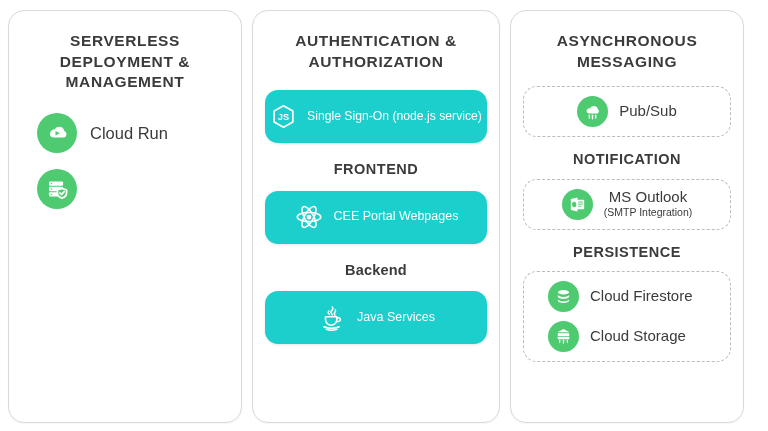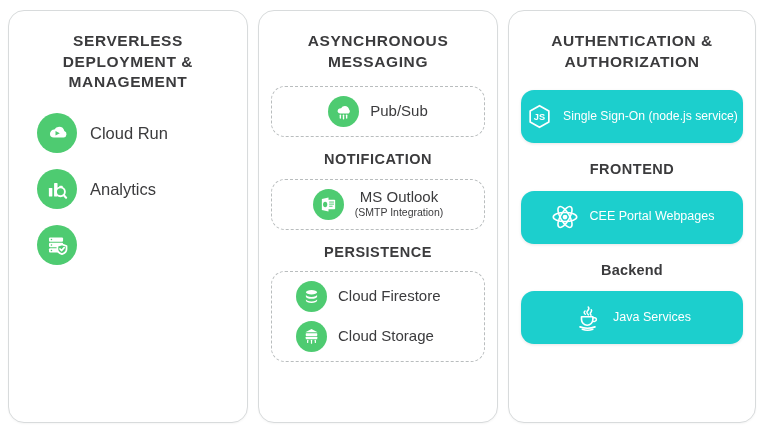--- a/index.html
+++ b/index.html
@@ -9,21 +9,21 @@
     background: #ffffff;
     font-family: "Liberation Sans", sans-serif;
     overflow: hidden;
   }
   .board {
     position: relative;
     width: 768px; height: 431px;
     background: #ffffff;
     display: flex;
     align-items: stretch;
-    padding: 10px 12px 8px 8px;
+    padding: 10px 24px 8px 8px;
     gap: 10px;
   }
   .card {
     position: relative;
     flex: 1 1 0;
     background: #ffffff;
     border: 1px solid #d8dbdc;
     border-radius: 16px;
     box-shadow: 0 1px 2px rgba(0,0,0,0.04);
     padding: 14px 12px 10px 12px;
@@ -160,132 +160,38 @@
       <div class="svc-row">
         <span class="circle">
           <svg width="26" height="26" viewBox="0 0 24 24" aria-hidden="true">
             <path fill="#ffffff" d="M18.8 10.1a5 5 0 0 0-4.8-3.9 5 5 0 0 0-4.4 2.6 4 4 0 0 0-4.1 3.9A3.5 3.5 0 0 0 9 16.2h9.2a3.2 3.2 0 0 0 .6-6.1z"></path>
             <path fill="#4ecb71" d="M10.6 10.2l4 2-4 2z"></path>
           </svg>
         </span>
         <span class="svc-label">Cloud Run</span>
       </div>
 
-      <div class="svc-row">
-        <span class="circle">
-          <svg width="26" height="26" viewBox="0 0 24 24" aria-hidden="true">
-            <rect x="4.5" y="11" width="3.2" height="8" rx="0.6" fill="#ffffff"></rect>
-            <rect x="9.3" y="6.5" width="3.2" height="12.5" rx="0.6" fill="#ffffff"></rect>
-            <rect x="14.1" y="9" width="3.2" height="5.2" rx="0.6" fill="#ffffff"></rect>
-            <circle cx="15.2" cy="14.6" r="4.1" fill="#4ecb71" stroke="#ffffff" stroke-width="1.7"></circle>
-            <line x1="18.1" y1="17.6" x2="20.4" y2="20" stroke="#ffffff" stroke-width="2" stroke-linecap="round"></line>
-          </svg>
-        </span>
-        <span class="svc-label">Analytics</span>
-      </div>
 
 
       <div class="svc-row">
         <span class="circle">
           <svg width="26" height="26" viewBox="0 0 24 24" aria-hidden="true">
             <rect x="4.6" y="5" width="13" height="4" rx="1" fill="#ffffff"></rect>
             <rect x="4.6" y="10" width="13" height="4" rx="1" fill="#ffffff"></rect>
             <rect x="4.6" y="15" width="13" height="4" rx="1" fill="#ffffff"></rect>
             <circle cx="6.9" cy="7" r="0.7" fill="#4ecb71"></circle>
             <circle cx="6.9" cy="12" r="0.7" fill="#4ecb71"></circle>
             <circle cx="6.9" cy="17" r="0.7" fill="#4ecb71"></circle>
             <path d="M16.6 11.4l4.2 1.5v3.1c0 2.2-1.9 3.7-4.2 4.4-2.3-.7-4.2-2.2-4.2-4.4v-3.1z" fill="#4ecb71" stroke="#ffffff" stroke-width="1.6" stroke-linejoin="round"></path>
             <path d="M14.8 15.7l1.3 1.4 2.5-2.6" fill="none" stroke="#ffffff" stroke-width="1.6" stroke-linecap="round" stroke-linejoin="round"></path>
           </svg>
         </span>
       </div>
 
     </div>
-    <div class="grow"></div>
-  </section>
-
-  <section class="card">
-    <div class="card-title">ASYNCHRONOUS
-MESSAGING</div>
-
-    <div class="sp-14"></div>
-
-    <div class="dashed">
-      <div class="dashed-row center">
-        <span class="circle sm">
-          <svg width="21" height="21" viewBox="0 0 24 24" aria-hidden="true">
-            <path fill="#ffffff" d="M18.4 9.6a5 5 0 0 0-4.8-3.9 5 5 0 0 0-4.4 2.6A3.9 3.9 0 0 0 5.2 12a3.3 3.3 0 0 0 3.3 2.2h9.4a2.9 2.9 0 0 0 .5-4.6z"></path>
-            <g stroke="#ffffff" stroke-width="1.6" stroke-linecap="round">
-              <line x1="8.4" y1="16.3" x2="8.4" y2="19.4"></line>
-              <line x1="12" y1="16.3" x2="12" y2="20.2"></line>
-              <line x1="15.6" y1="16.3" x2="15.6" y2="19.4"></line>
-            </g>
-          </svg>
-        </span>
-        <span class="dash-label">Pub/Sub</span>
-      </div>
-    </div>
-
-    <div class="sp-14"></div>
-
-    <div class="section-title">NOTIFICATION</div>
-
-    <div class="sp-10"></div>
-
-    <div class="dashed">
-      <div class="dashed-row center">
-        <span class="circle sm">
-          <svg width="21" height="21" viewBox="0 0 24 24" aria-hidden="true">
-            <rect x="11.2" y="6.6" width="8.4" height="10.8" rx="0.8" fill="#ffffff"></rect>
-            <path d="M13.2 9.2h4.6M13.2 11.6h4.6M13.2 14h3" stroke="#4ecb71" stroke-width="1.1" stroke-linecap="round"></path>
-            <path fill="#ffffff" d="M4.4 5.6l7.6-1.5v15.8L4.4 18.4z"></path>
-            <ellipse cx="8.2" cy="12" rx="2.4" ry="3.1" fill="#4ecb71"></ellipse>
-          </svg>
-        </span>
-        <span class="dash-label two-line">
-          <span>MS Outlook</span>
-          <span class="sub">(SMTP Integration)</span>
-        </span>
-      </div>
-    </div>
-
-    <div class="sp-14"></div>
-
-    <div class="section-title">PERSISTENCE</div>
-
-    <div class="sp-10"></div>
-
-    <div class="dashed">
-      <div class="dashed-row">
-        <span class="circle sm">
-          <svg width="21" height="21" viewBox="0 0 24 24" aria-hidden="true">
-            <ellipse cx="12" cy="7.1" rx="6.4" ry="2.5" fill="#ffffff"></ellipse>
-            <path fill="#ffffff" d="M5.6 10.1c0 1.4 2.9 2.5 6.4 2.5s6.4-1.1 6.4-2.5v2.1c0 1.4-2.9 2.5-6.4 2.5s-6.4-1.1-6.4-2.5z"></path>
-            <path fill="#ffffff" d="M5.6 15.1c0 1.4 2.9 2.5 6.4 2.5s6.4-1.1 6.4-2.5v1.8c0 1.4-2.9 2.5-6.4 2.5s-6.4-1.1-6.4-2.5z"></path>
-          </svg>
-        </span>
-        <span class="dash-label">Cloud Firestore</span>
-      </div>
-      <div class="dashed-row">
-        <span class="circle sm">
-          <svg width="21" height="21" viewBox="0 0 24 24" aria-hidden="true">
-            <path fill="#ffffff" d="M12 3.4l7 3.6H5z"></path>
-            <rect x="5.4" y="8.3" width="13.2" height="3" rx="0.7" fill="#ffffff"></rect>
-            <rect x="5.4" y="12.2" width="13.2" height="3" rx="0.7" fill="#ffffff"></rect>
-            <g stroke="#ffffff" stroke-width="1.4" stroke-linecap="round">
-              <line x1="7.6" y1="16.3" x2="7.6" y2="18.8"></line>
-              <line x1="12" y1="16.3" x2="12" y2="19.6"></line>
-              <line x1="16.4" y1="16.3" x2="16.4" y2="18.8"></line>
-            </g>
-          </svg>
-        </span>
-        <span class="dash-label">Cloud Storage</span>
-      </div>
-    </div>
-
     <div class="grow"></div>
   </section>
 
   <section class="card">
     <div class="card-title">AUTHENTICATION &amp;
 AUTHORIZATION</div>
 
     <div class="sp-18"></div>
 
     <div class="pill wide">
@@ -337,13 +243,95 @@
           <path d="M5.6 19.1c3.6 1.3 8.4 1.3 12 0" fill="none" stroke="#ffffff" stroke-width="1.3" stroke-linecap="round"></path>
           <path d="M7.4 21c2.6.9 5.9.9 8.5 0" fill="none" stroke="#ffffff" stroke-width="1.2" stroke-linecap="round"></path>
         </svg>
       </span>
       <span class="pill-label">Java Services</span>
     </div>
 
     <div class="grow"></div>
   </section>
 
+  <section class="card">
+    <div class="card-title">ASYNCHRONOUS
+MESSAGING</div>
+
+    <div class="sp-14"></div>
+
+    <div class="dashed">
+      <div class="dashed-row center">
+        <span class="circle sm">
+          <svg width="21" height="21" viewBox="0 0 24 24" aria-hidden="true">
+            <path fill="#ffffff" d="M18.4 9.6a5 5 0 0 0-4.8-3.9 5 5 0 0 0-4.4 2.6A3.9 3.9 0 0 0 5.2 12a3.3 3.3 0 0 0 3.3 2.2h9.4a2.9 2.9 0 0 0 .5-4.6z"></path>
+            <g stroke="#ffffff" stroke-width="1.6" stroke-linecap="round">
+              <line x1="8.4" y1="16.3" x2="8.4" y2="19.4"></line>
+              <line x1="12" y1="16.3" x2="12" y2="20.2"></line>
+              <line x1="15.6" y1="16.3" x2="15.6" y2="19.4"></line>
+            </g>
+          </svg>
+        </span>
+        <span class="dash-label">Pub/Sub</span>
+      </div>
+    </div>
+
+    <div class="sp-14"></div>
+
+    <div class="section-title">NOTIFICATION</div>
+
+    <div class="sp-10"></div>
+
+    <div class="dashed">
+      <div class="dashed-row center">
+        <span class="circle sm">
+          <svg width="21" height="21" viewBox="0 0 24 24" aria-hidden="true">
+            <rect x="11.2" y="6.6" width="8.4" height="10.8" rx="0.8" fill="#ffffff"></rect>
+            <path d="M13.2 9.2h4.6M13.2 11.6h4.6M13.2 14h3" stroke="#4ecb71" stroke-width="1.1" stroke-linecap="round"></path>
+            <path fill="#ffffff" d="M4.4 5.6l7.6-1.5v15.8L4.4 18.4z"></path>
+            <ellipse cx="8.2" cy="12" rx="2.4" ry="3.1" fill="#4ecb71"></ellipse>
+          </svg>
+        </span>
+        <span class="dash-label two-line">
+          <span>MS Outlook</span>
+          <span class="sub">(SMTP Integration)</span>
+        </span>
+      </div>
+    </div>
+
+    <div class="sp-14"></div>
+
+    <div class="section-title">PERSISTENCE</div>
+
+    <div class="sp-10"></div>
+
+    <div class="dashed">
+      <div class="dashed-row">
+        <span class="circle sm">
+          <svg width="21" height="21" viewBox="0 0 24 24" aria-hidden="true">
+            <ellipse cx="12" cy="7.1" rx="6.4" ry="2.5" fill="#ffffff"></ellipse>
+            <path fill="#ffffff" d="M5.6 10.1c0 1.4 2.9 2.5 6.4 2.5s6.4-1.1 6.4-2.5v2.1c0 1.4-2.9 2.5-6.4 2.5s-6.4-1.1-6.4-2.5z"></path>
+            <path fill="#ffffff" d="M5.6 15.1c0 1.4 2.9 2.5 6.4 2.5s6.4-1.1 6.4-2.5v1.8c0 1.4-2.9 2.5-6.4 2.5s-6.4-1.1-6.4-2.5z"></path>
+          </svg>
+        </span>
+        <span class="dash-label">Cloud Firestore</span>
+      </div>
+      <div class="dashed-row">
+        <span class="circle sm">
+          <svg width="21" height="21" viewBox="0 0 24 24" aria-hidden="true">
+            <path fill="#ffffff" d="M12 3.4l7 3.6H5z"></path>
+            <rect x="5.4" y="8.3" width="13.2" height="3" rx="0.7" fill="#ffffff"></rect>
+            <rect x="5.4" y="12.2" width="13.2" height="3" rx="0.7" fill="#ffffff"></rect>
+            <g stroke="#ffffff" stroke-width="1.4" stroke-linecap="round">
+              <line x1="7.6" y1="16.3" x2="7.6" y2="18.8"></line>
+              <line x1="12" y1="16.3" x2="12" y2="19.6"></line>
+              <line x1="16.4" y1="16.3" x2="16.4" y2="18.8"></line>
+            </g>
+          </svg>
+        </span>
+        <span class="dash-label">Cloud Storage</span>
+      </div>
+    </div>
+
+    <div class="grow"></div>
+  </section>
+
 </div>
 
 </body></html>

